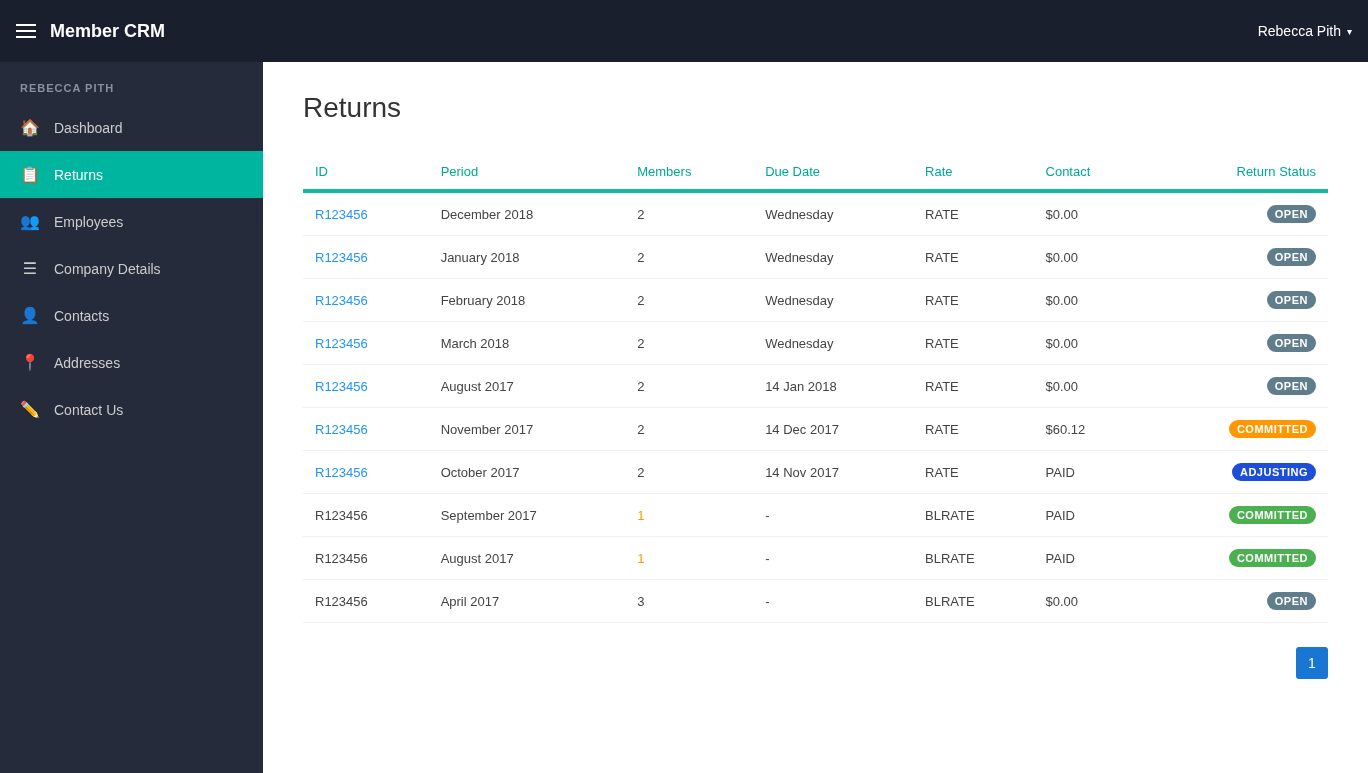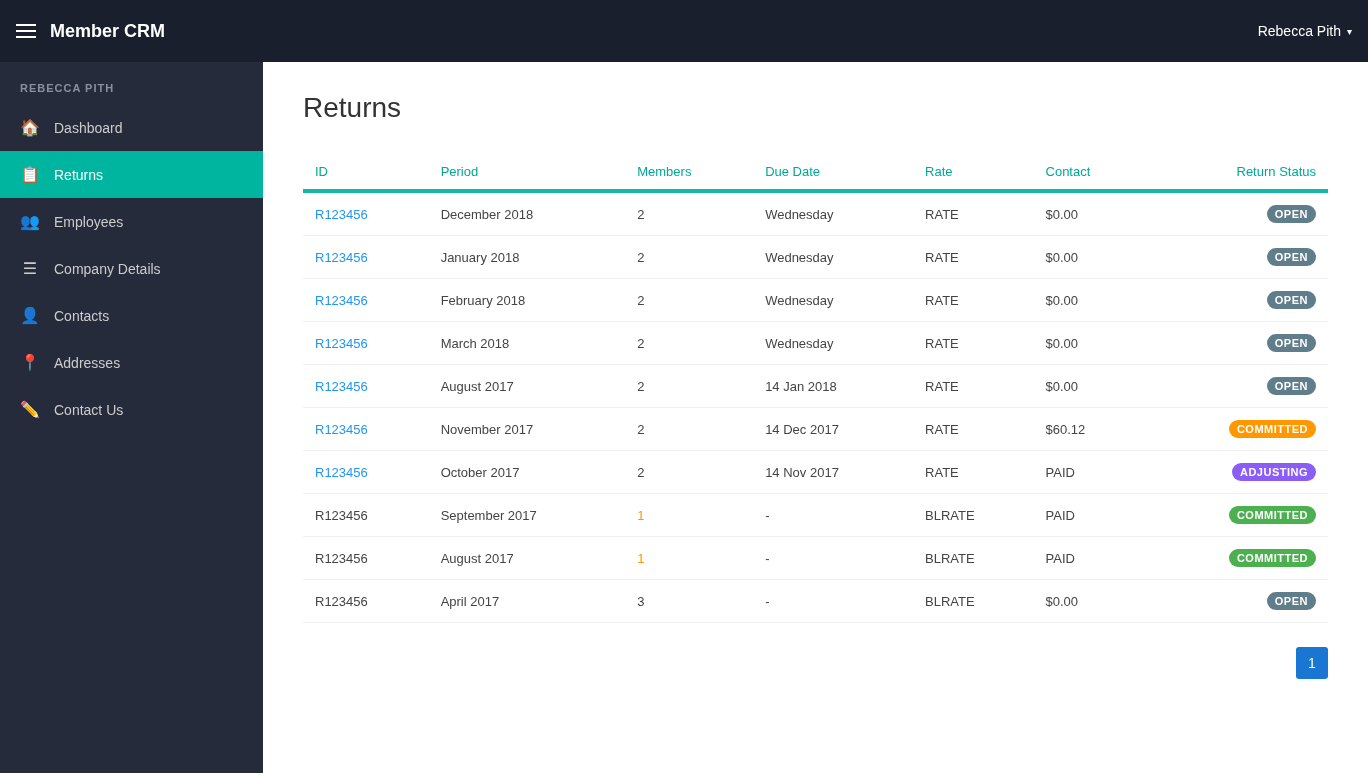--- a/index.html
+++ b/index.html
@@ -96,21 +96,21 @@
       display: inline-block;
       padding: 3px 8px;
       border-radius: 9px;
       font-size: 11px;
       font-weight: 600;
       color: white;
       letter-spacing: 0.5px;
     }
     .badge-open { background: #607d8b; }
     .badge-committed { background: #ff9800; }
-    .badge-adjusting { background: #8b5cf6; }
+    .badge-adjusting { background: #1d4ed8; }
     .badge-committed-green { background: #4caf50; }
 
     .pagination {
       display: flex;
       justify-content: flex-end;
       margin-top: 24px;
     }
     .page-btn {
       width: 32px;
       height: 32px;

